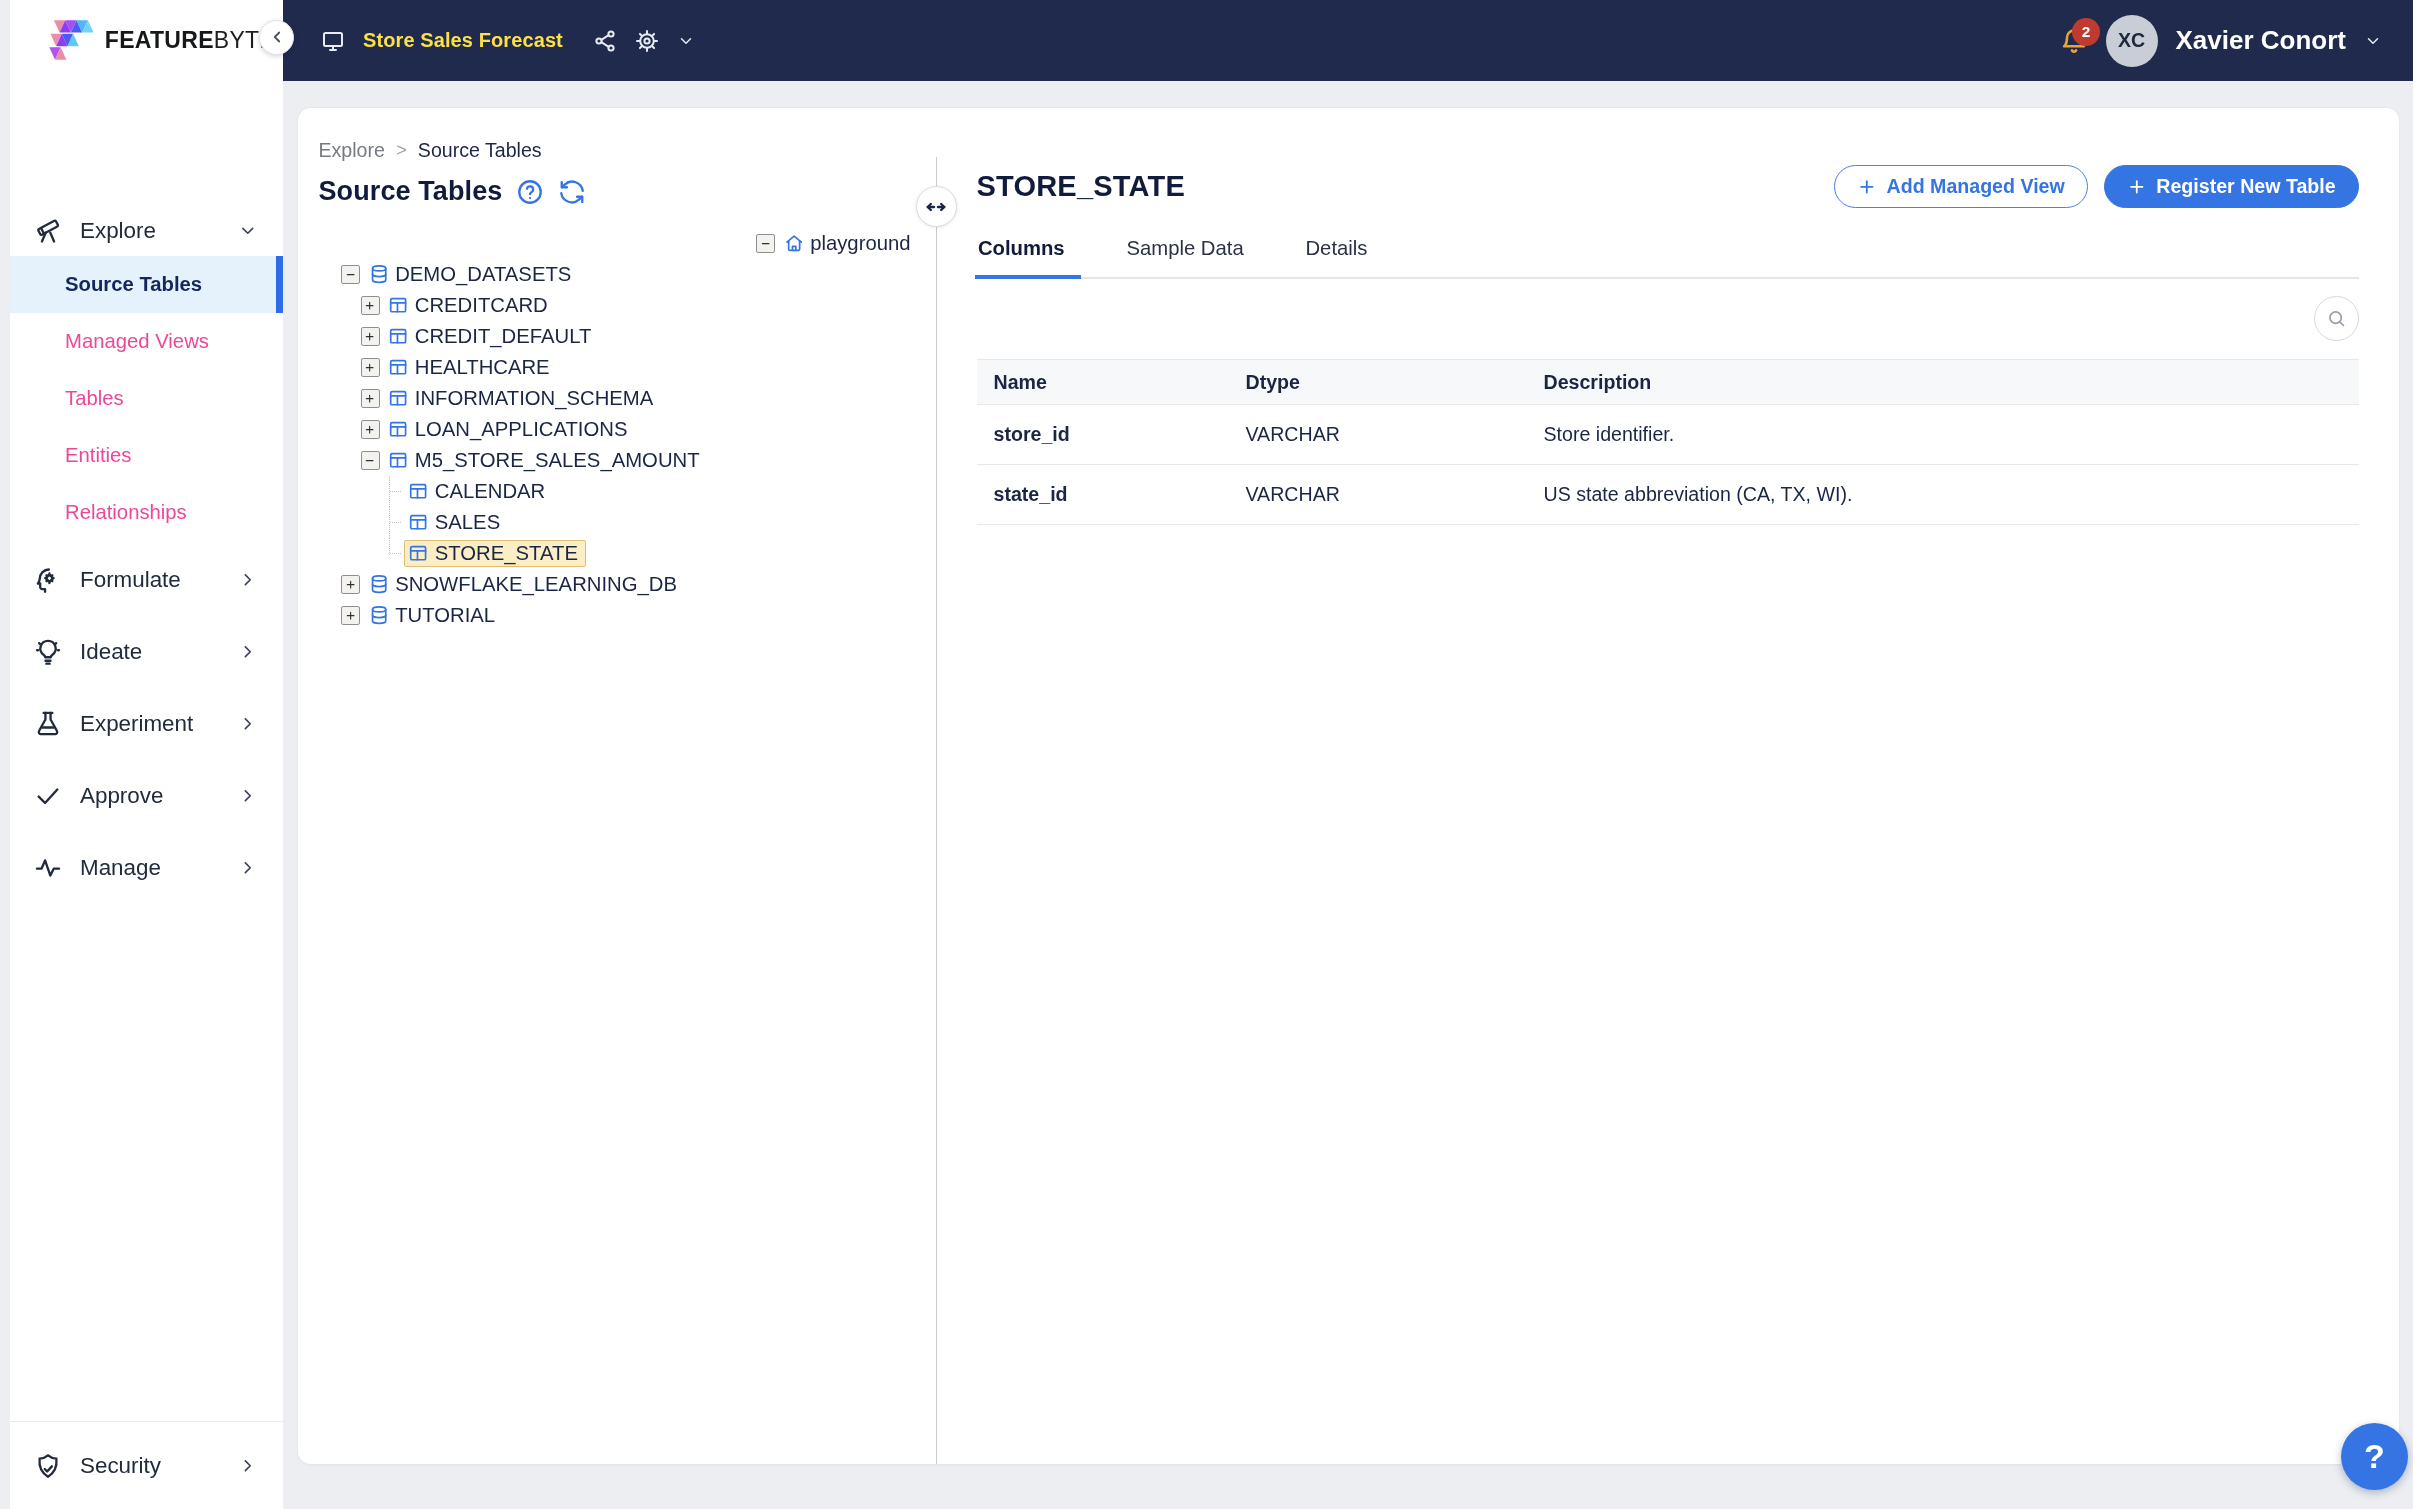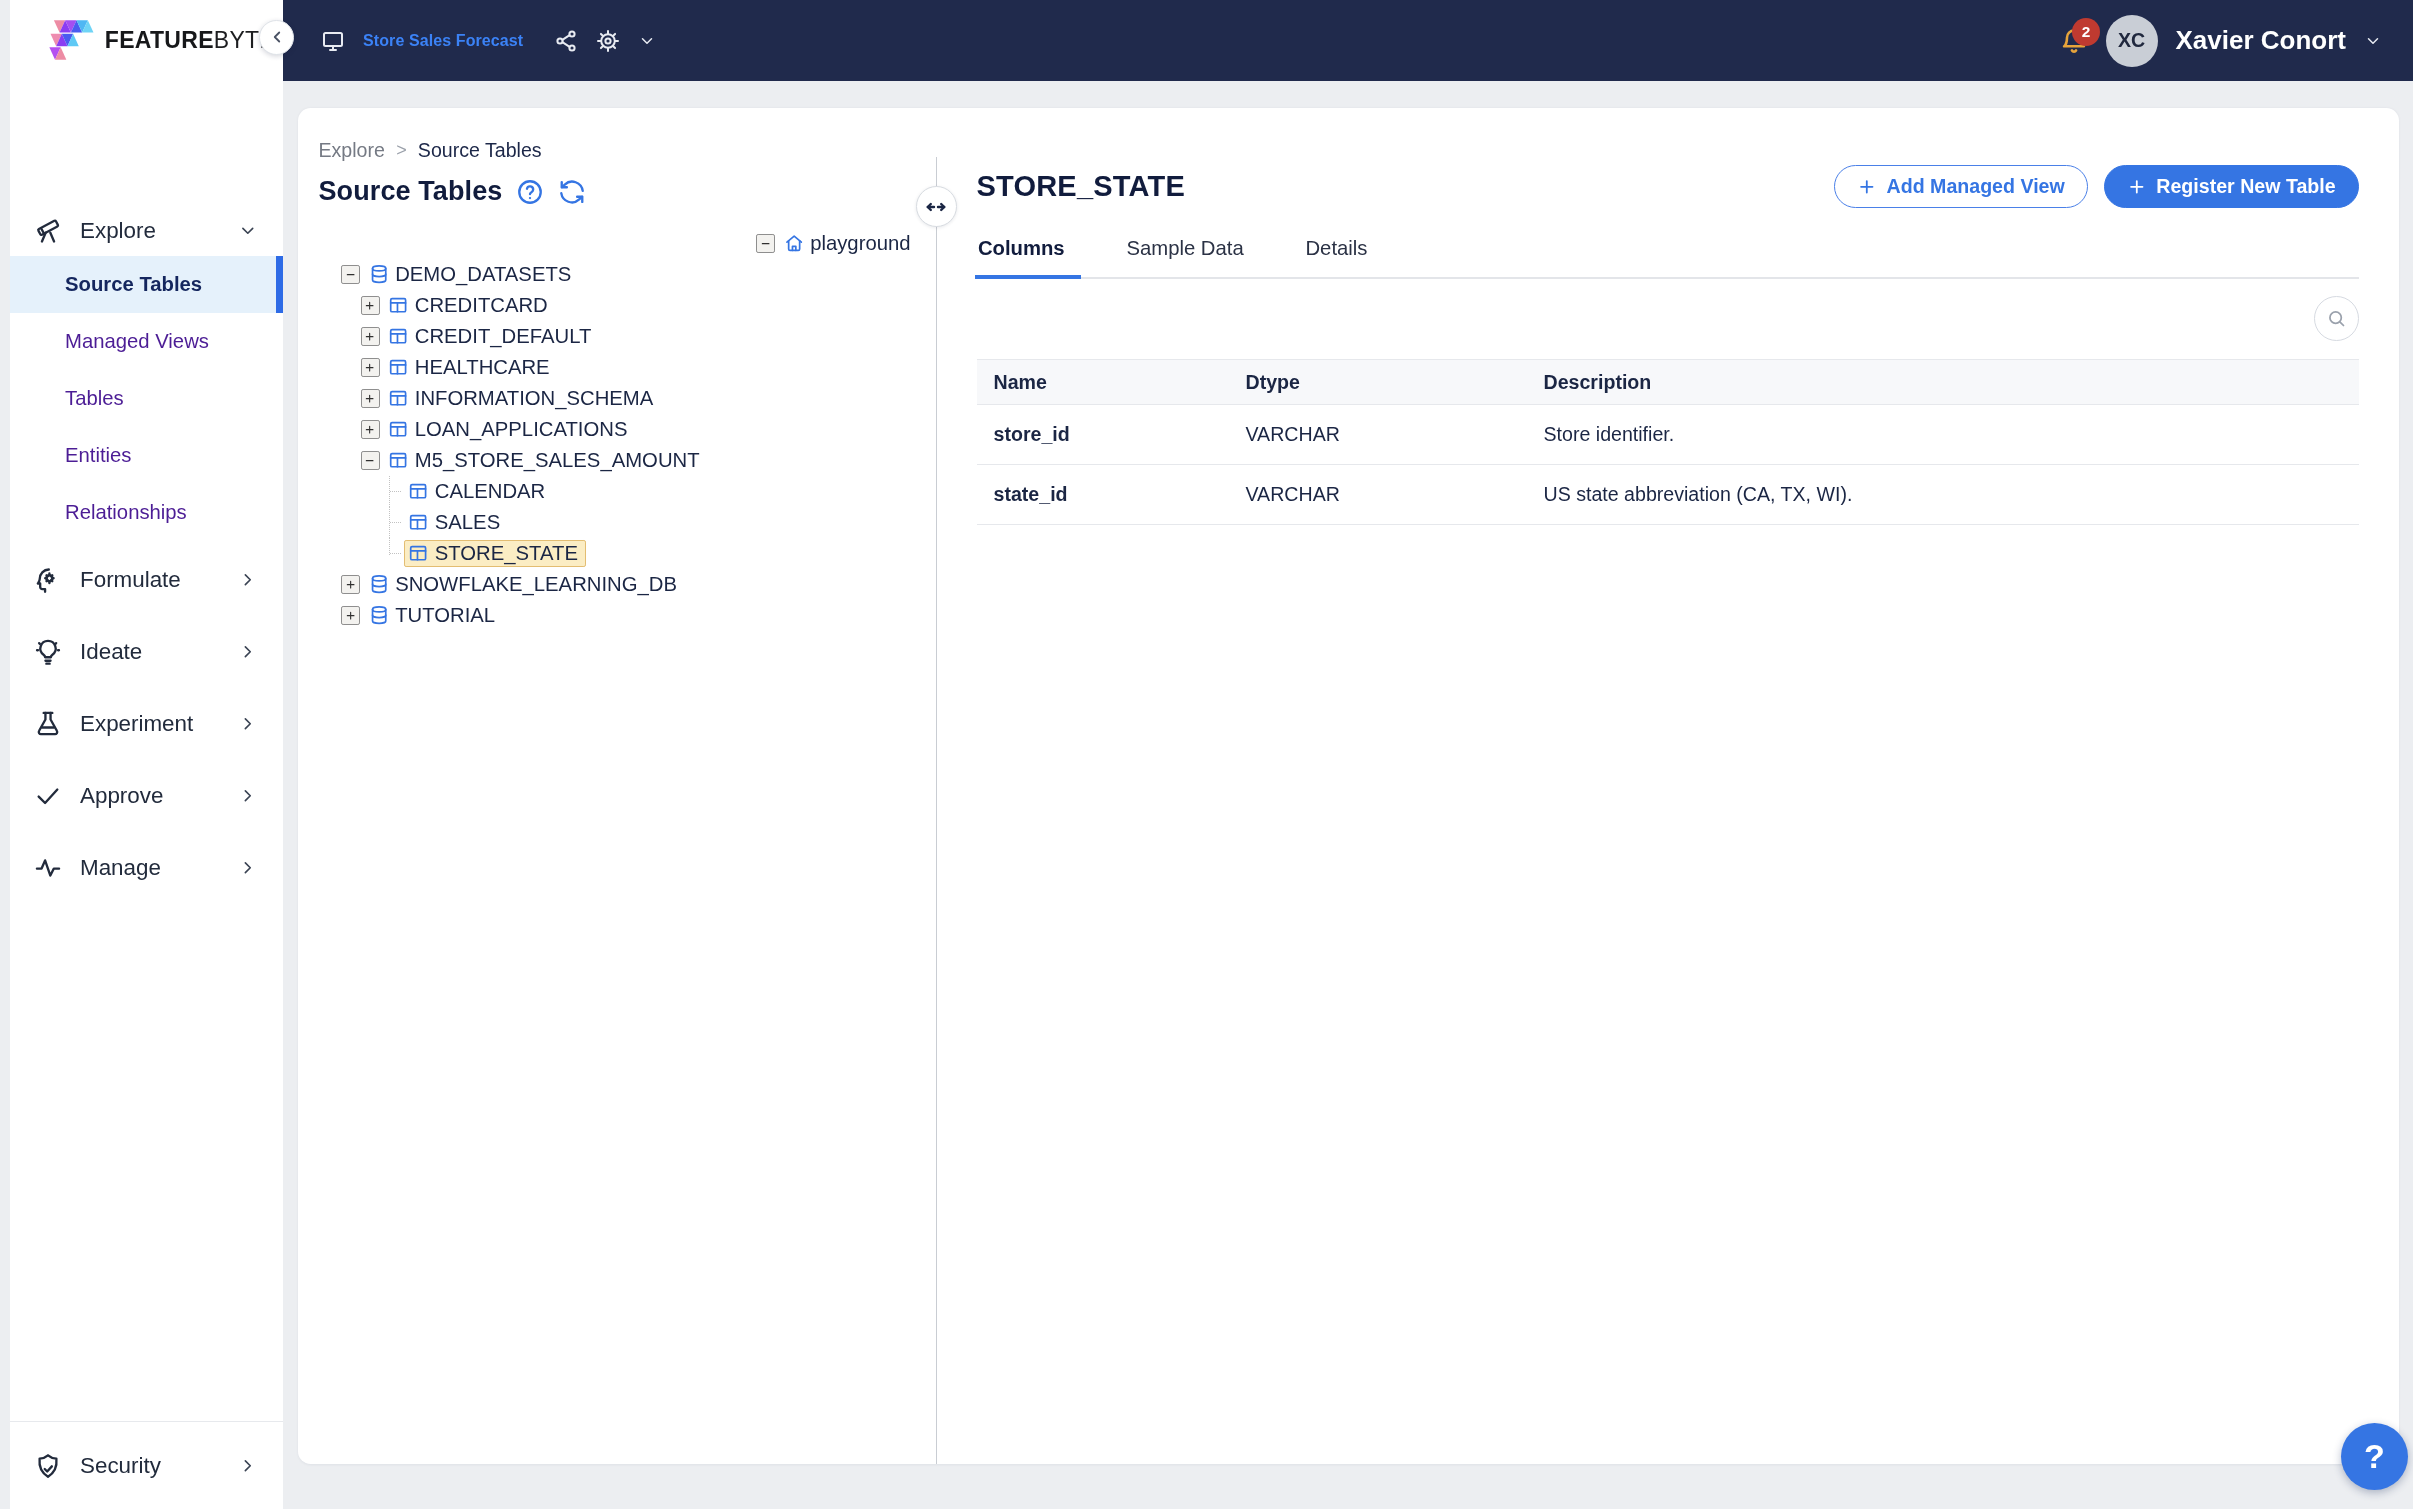--- a/index.html
+++ b/index.html
@@ -12,21 +12,21 @@
 
   
   .topbar {
     position:absolute; left:273px; top:0; right:0; height:81px;
     background:#202a4c; display:flex; align-items:center;
     padding:0 31px 0 48px; z-index:5;
   }
   .topbar-left { display:flex; align-items:center; gap:18px; color:#f2f4f8; }
   .tb-icon { width:24px; height:24px; color:#e8ebf2; }
   .tb-icon.small { width:18px; height:18px; }
-  .project-title { font-size:16px; font-weight:700; color:#3b82f6; letter-spacing:0.1px; margin-right:12.6px; }
+  .project-title { font-size:20px; font-weight:700; color:#fde047; letter-spacing:0.1px; margin-right:12.6px; }
   .topbar-right { margin-left:auto; display:flex; align-items:center; gap:18px; }
   .bell-wrap { position:relative; width:28px; height:28px; color:#e7a43b; cursor:pointer; }
   .badge {
     position:absolute; top:-8.4px; right:-12.6px; min-width:28px; height:28px;
     background:#bf3a30; border-radius:50%; color:#fff; font-size:15.4px; font-weight:700;
     display:flex; align-items:center; justify-content:center;
   }
   .avatar {
     width:52px; height:52px; border-radius:50%; background:#c9ced6;
     color:#20283e; font-size:19.6px; font-weight:700;
@@ -48,21 +48,21 @@
   .nav-explore-header {
     margin-top:125px; height:50px; display:flex; align-items:center;
     padding:0 25px 0 24px; gap:18px; cursor:pointer;
   }
   .nav-section-icon { width:28px; height:28px; color:#222b3c; flex:none; }
   .nav-section-label { font-size:22.4px; font-weight:500; color:#222b3c; }
   .nav-chev { width:19.6px; height:19.6px; color:#3a4353; margin-left:auto; flex:none; }
 
   .side-item {
     height:57px; display:flex; align-items:center; padding-left:55px;
-    font-size:20.3px; color:#4c1d95; cursor:pointer; position:relative; margin-top:0;
+    font-size:20.3px; color:#ec4899; cursor:pointer; position:relative; margin-top:0;
   }
   .side-item.selected { background:#e5f1fb; color:#14265e; font-weight:700; }
   .side-item.selected::after {
     content:""; position:absolute; right:0; top:0; bottom:0; width:7px; background:#2e6be6;
   }
   .side-sections { margin-top:2.8px; }
   .side-section {
     height:72px; display:flex; align-items:center; padding:0 25px 0 24px; gap:18px; cursor:pointer;
   }
   .security-block {

